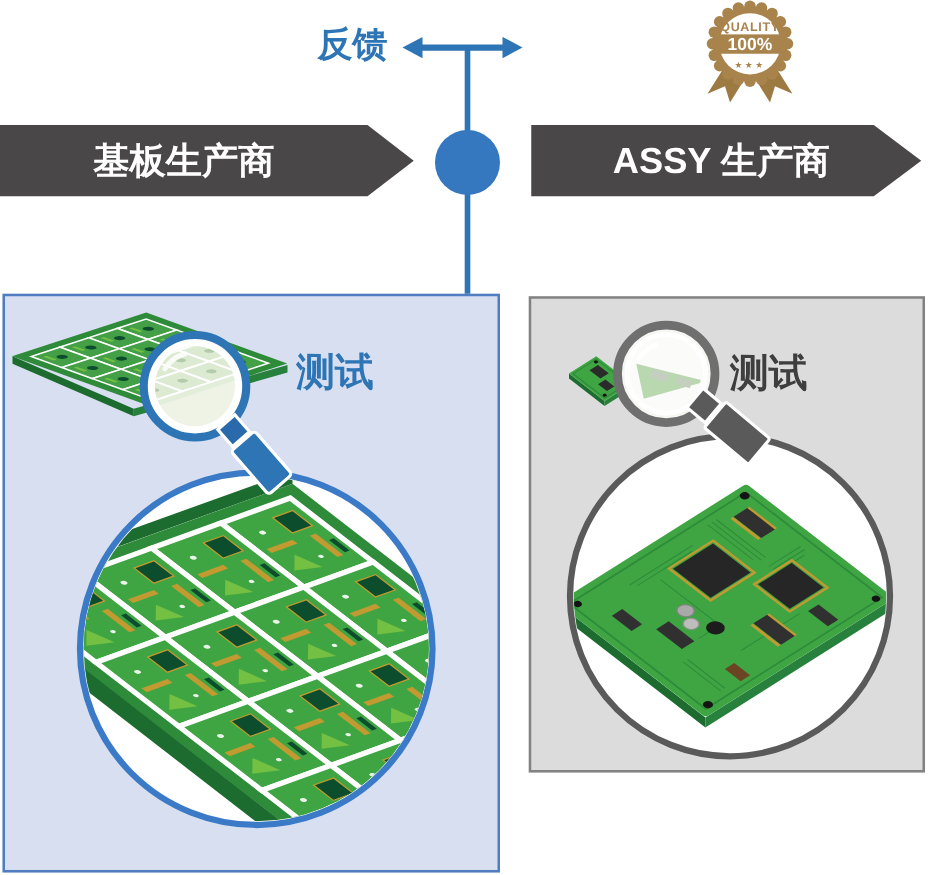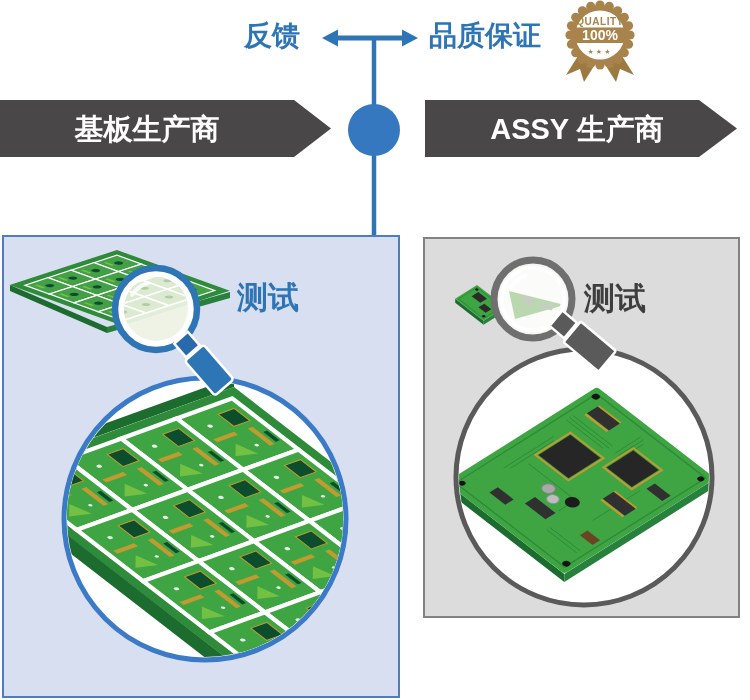--- a/index.html
+++ b/index.html
@@ -1,40 +1,39 @@
 <!DOCTYPE html>
 <html><head>
 <meta charset="utf-8">
 <style>
   html,body{margin:0;padding:0;background:#ffffff;}
   body{font-family:"Liberation Sans","DejaVu Sans",sans-serif;}
   .stage{position:relative;width:750px;height:700px;background:#ffffff;overflow:hidden;}
   .abs{position:absolute;}
   .toplabel{font-size:28px;font-weight:600;color:#2e75b6;line-height:1.1;white-space:nowrap;}
-  #feedback-label{left:244px;top:21px;width:76px;text-align:left;}
+  #feedback-label{left:244px;top:21px;width:76px;text-align:center;}
   #quality-label{left:429px;top:21px;}
   .panel{position:absolute;box-sizing:border-box;font-family:Liberation Serif, serif;}
   #panel-left{left:2px;top:235px;width:398px;height:463px;background:#d8dff0;border:2px solid #4f7dc0;}
   #panel-right{left:423px;top:237px;width:317px;height:381px;background:#dcdcdc;border:2px solid #828282;}
   .test-label{position:absolute;font-size:31px;font-weight:600;line-height:1;white-space:nowrap;}
   #test-label-left{left:233px;top:45px;color:#2e75b6;}
   #test-label-right{left:159px;top:44px;color:#3e3e3e;}
   svg text{font-family:"Liberation Sans","DejaVu Sans",sans-serif;}
   .banner-text{font-size:29px;font-weight:600;fill:#ffffff;text-anchor:middle;}
   .badge-title{font-size:10px;font-weight:bold;letter-spacing:0.5px;text-anchor:middle;}
   .badge-value{font-size:14px;font-weight:bold;text-anchor:middle;fill:#ffffff;}
   .badge-stars{font-size:7px;letter-spacing:2px;text-anchor:middle;}
 </style>
 </head>
 <body>
 
 <div class="stage">
 
   <div class="abs toplabel" id="feedback-label">反馈</div>
-  <div class="abs toplabel" id="quality-label">品质保证</div>
 
   <svg class="abs" style="left:318px;top:20px;" width="112" height="220" viewBox="0 0 112 220">
     <line x1="56" y1="18" x2="56" y2="217" stroke="#2e75b6" stroke-width="4.5"></line>
     <g>
       <line x1="16" y1="18" x2="88" y2="18" stroke="#2e75b6" stroke-width="5"></line>
       <polygon points="20,9.5 20,26.5 4,18" fill="#2e75b6"></polygon>
       <polygon points="84,9.5 84,26.5 100,18" fill="#2e75b6"></polygon>
     </g>
     <circle cx="56" cy="110" r="26" fill="#3578bf"></circle>
   </svg>

